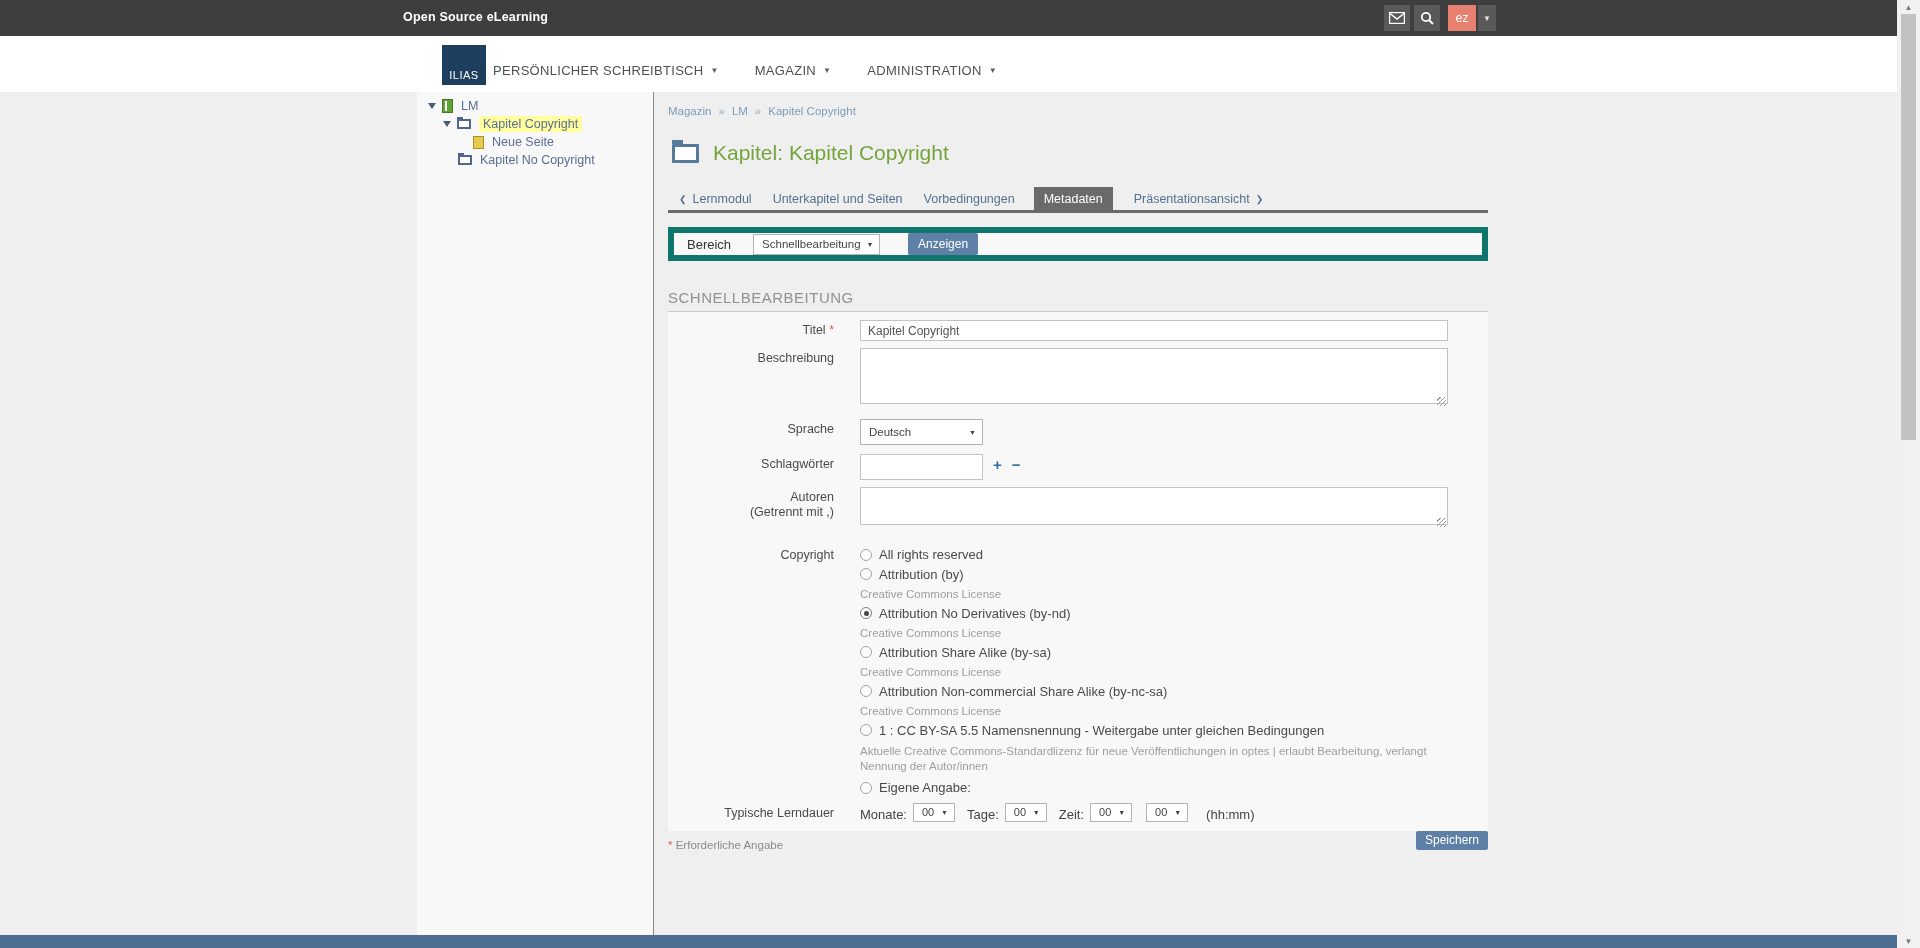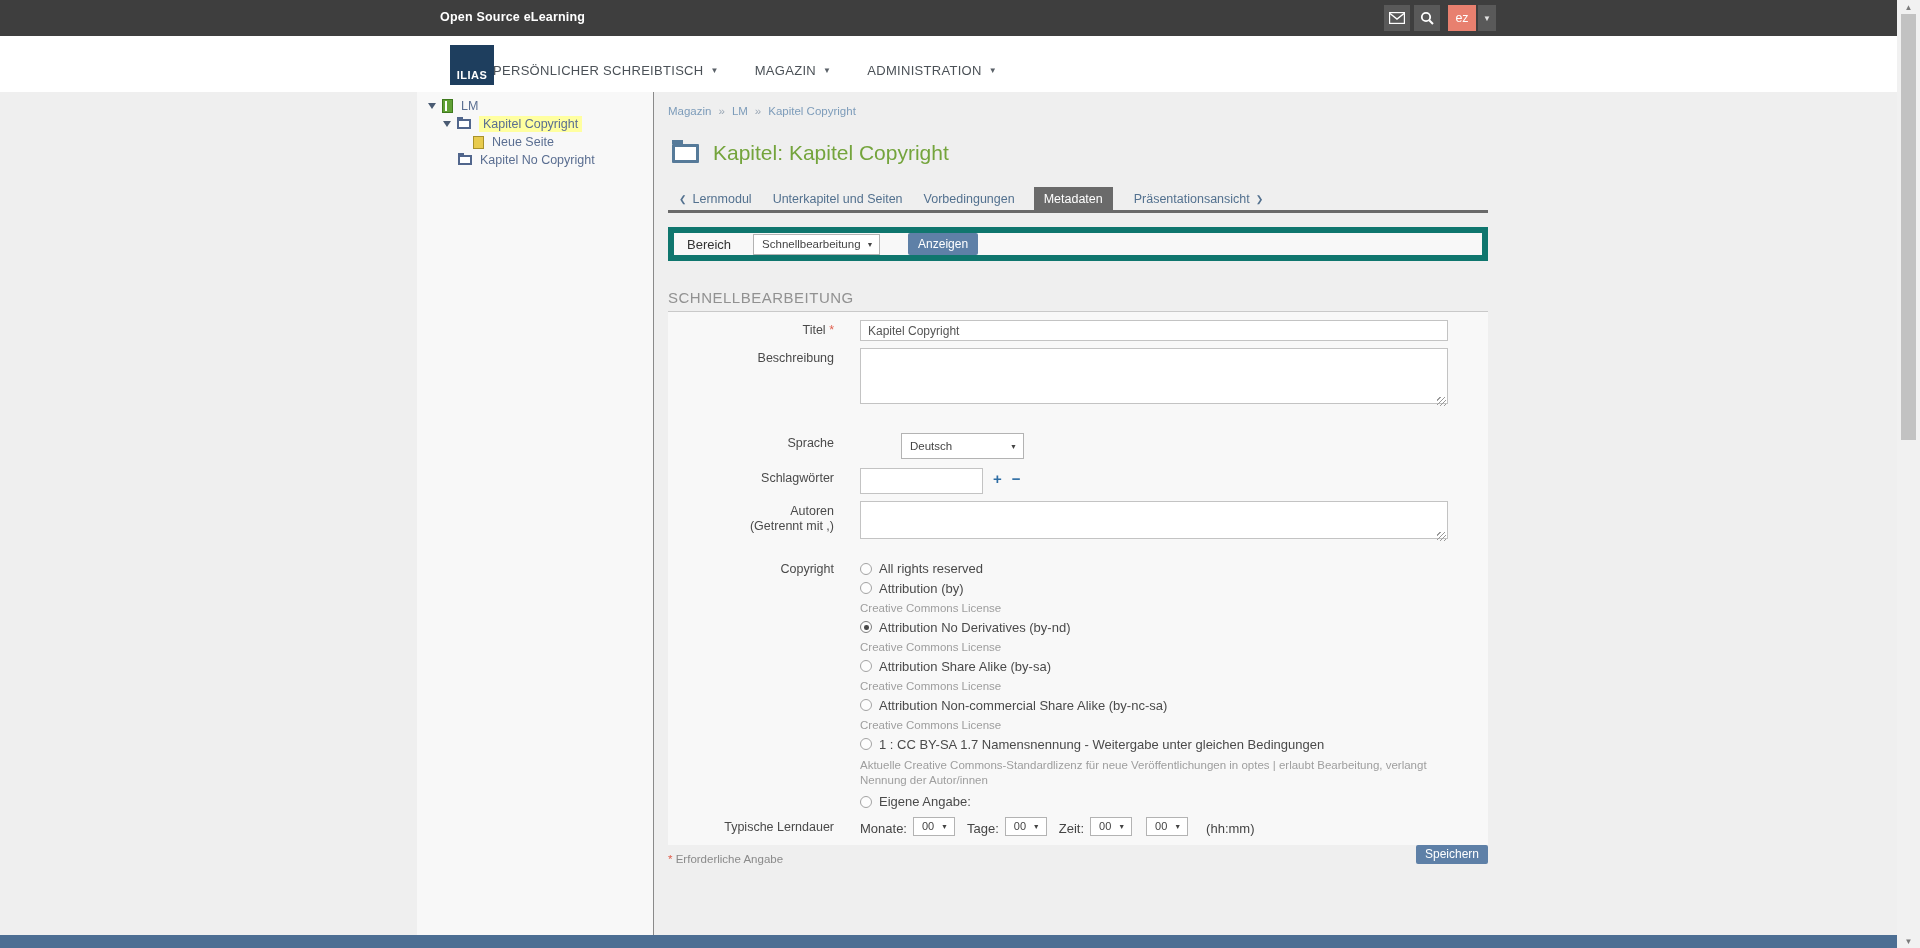--- a/index.html
+++ b/index.html
@@ -2,29 +2,29 @@
 <html><head>
 <meta charset="utf-8">
 <style>
   * { margin:0; padding:0; box-sizing:border-box; }
   html,body { background:#e8e8e8; }
   body { font-family:"Liberation Sans", sans-serif; }
   #app { position:relative; width:1920px; height:948px; background:#efefef; overflow:hidden; }
 
   
   .topbar { position:absolute; left:0; top:0; width:1897px; height:36px; background:#3e3e3e; }
-  .topbar-title { position:absolute; left:440px; top:10px; color:#fff; font-size:12.5px; font-weight:bold; letter-spacing:.2px; }
+  .topbar-title { position:absolute; left:403px; top:10px; color:#fff; font-size:12.5px; font-weight:bold; letter-spacing:.2px; }
   .topbar-right { position:absolute; left:1384px; top:5px; display:flex; align-items:flex-end;border-radius:13px; }
   .tb-btn { width:26px; height:26px; background:rgba(255,255,255,.14); display:flex; align-items:center; justify-content:center; margin-right:4px; cursor:pointer; }
   .avatar { width:28px; height:26px; background:#e8806f; color:#fff; font-size:12.5px; display:flex; align-items:center; justify-content:center; margin-left:4px; }
   .tb-caret { width:18px; height:26px; background:rgba(255,255,255,.14); color:#e3e3e3; font-size:8px; display:flex; align-items:center; justify-content:center; margin-left:2px; cursor:pointer; }
 
   
   .navbar { position:absolute; left:0; top:36px; width:1897px; height:56px; background:#ffffff; }
-  .logo { position:absolute; left:442px; top:9px; width:44px; height:40px; background:#1e3e5e; color:#fff; font-size:11px; font-weight:bold; letter-spacing:.5px; display:flex; align-items:flex-end; justify-content:center; padding-bottom:4px;margin-left:8px; }
+  .logo { position:absolute; left:442px; top:9px; width:44px; height:40px; background:#1e3e5e; color:#fff; font-size:11px; font-weight:normal; letter-spacing:.5px; display:flex; align-items:flex-end; justify-content:center; padding-bottom:4px; }
   .nav-menu { position:absolute; left:493px; top:27px; display:flex; gap:36px; }
   .nav-item { font-size:13px; color:#4b5157; letter-spacing:.3px; display:flex; align-items:center; gap:7px; cursor:pointer; }
   .nav-item .dd { font-size:8px; color:#5a6168; }
 
   
   .tree-panel { position:absolute; left:417px; top:92px; width:237px; height:843px; background:#f8f8f8; border-right:1px solid #8a8a8a; padding-top:5px; }
   .tree-row { height:18px; display:flex; align-items:center; font-size:12.5px; color:#5a6e91; white-space:nowrap; }
   .tree-caret { width:0; height:0; border-left:4.5px solid transparent; border-right:4.5px solid transparent; border-top:6px solid #4a5b73; margin-right:6px; cursor:pointer; }
   .ico-book { width:11px; height:14px; background:#61a135; border:1px solid #3f7a1d; position:relative; margin-right:8px; }
   .ico-book:after { content:""; position:absolute; left:2px; top:1px; bottom:1px; width:2px; background:#fff; }
@@ -66,21 +66,21 @@
   .f-label { width:192px; text-align:right; padding-right:26px; font-size:12.5px; color:#4a4a4a; padding-top:3px; line-height:15px; }
   .req { color:#e0604f; }
   .txt { background:#fff; border:1px solid #c3c3c3; font-family:"Liberation Sans",sans-serif; font-size:12px; color:#555; padding:2px 7px; }
   .w-full { width:588px; height:21px; }
   .ta { width:588px; resize:none; position:relative; }
   .ta-wrap { position:relative; }
   .grip { position:absolute; right:2px; bottom:2px; width:9px; height:9px; background:repeating-linear-gradient(135deg,transparent 0 2px,#9a9a9a 2px 3px); cursor:nwse-resize; }
   .w-sm { width:123px; height:26px; }
   .pm { font-size:15px; font-weight:bold; color:#2e6da4; margin-left:10px; cursor:pointer; line-height:21px; }
 
-  .mt7{margin-top:7px;} .mt9{margin-top:9px;} .mt11{margin-top:25px;gap:41px;} .mt16{margin-top:16px;} .mt5{margin-top:5px;}
+  .mt7{margin-top:7px;} .mt9{margin-top:9px;} .mt11{margin-top:11px;} .mt16{margin-top:16px;} .mt5{margin-top:5px;}
 
   .radio-line { height:19.5px; display:flex; align-items:center; }
   .radio { width:12px; height:12px; border:1px solid #a3a3a3; border-radius:50%; background:#fdfdfd; margin-right:7px; position:relative; cursor:pointer; flex:none; }
   .radio.checked { border-color:#7f7f7f; }
   .radio.checked:after { content:""; position:absolute; left:3px; top:3px; width:4.5px; height:4.5px; border-radius:50%; background:#4a4a4a; }
   .radio-label { font-size:13px; color:#4a4a4a; }
   .sub-line { font-size:11.5px; color:#9e9e9e; height:19.5px; display:flex; align-items:center; }
   .sub-wide { max-width:580px; height:auto; line-height:14.5px; padding:4px 0 5px 0; display:block; }
 
   .dur-row { display:flex; align-items:flex-end; font-size:13px; color:#444; }
@@ -280,21 +280,21 @@
             <span class="radio-label">Attribution Share Alike (by-sa)</span>
           </div>
           <div class="sub-line">Creative Commons License</div>
           <div class="radio-line">
             <span class="radio"></span>
             <span class="radio-label">Attribution Non-commercial Share Alike (by-nc-sa)</span>
           </div>
           <div class="sub-line">Creative Commons License</div>
           <div class="radio-line">
             <span class="radio"></span>
-            <span class="radio-label">1 : CC BY-SA 1.7 Namensnennung - Weitergabe unter gleichen Bedingungen</span>
+            <span class="radio-label">1 : CC BY-SA 5.5 Namensnennung - Weitergabe unter gleichen Bedingungen</span>
           </div>
           <div class="sub-line sub-wide">Aktuelle Creative Commons-Standardlizenz für neue Veröffentlichungen in optes | erlaubt Bearbeitung, verlangt Nennung der Autor/innen</div>
           <div class="radio-line">
             <span class="radio"></span>
             <span class="radio-label">Eigene Angabe:</span>
           </div>
         </div>
       </div>
 
       <div class="form-row mt5">

